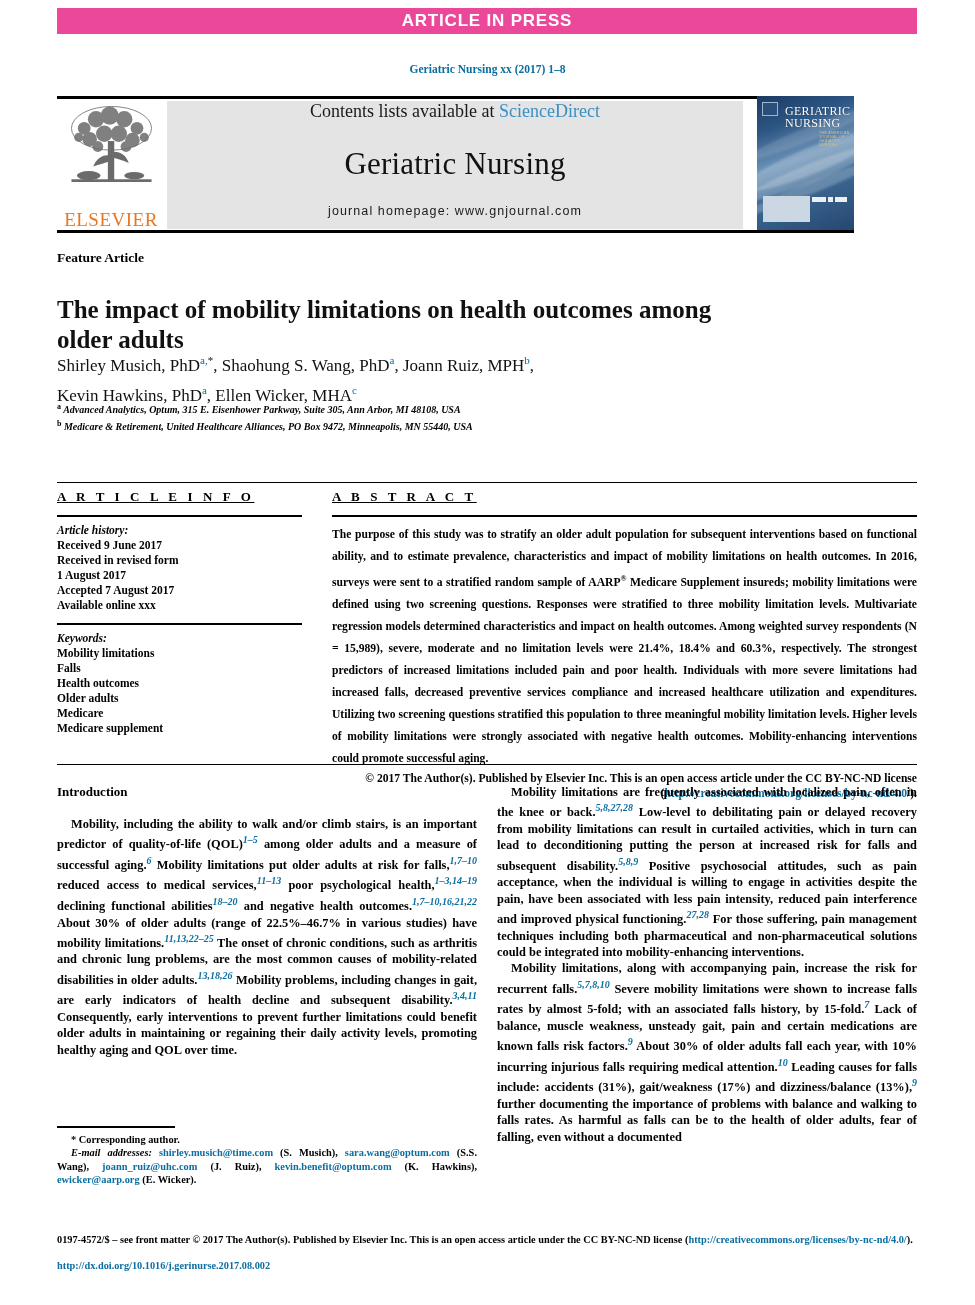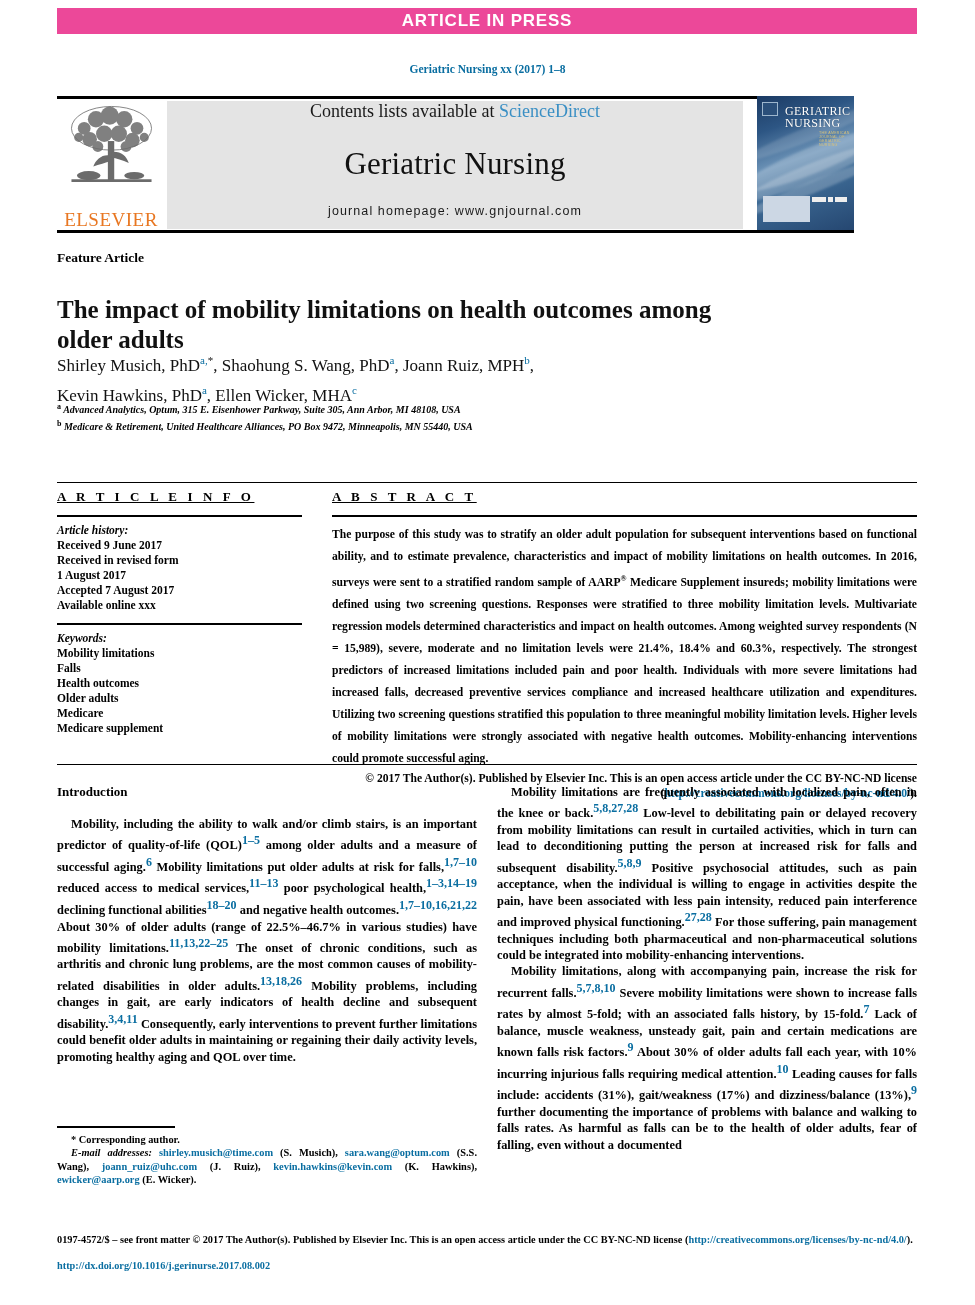--- a/index.html
+++ b/index.html
@@ -354,21 +354,22 @@
     font-weight: bold;
     font-size: 12.4px;
     line-height: 16.4px;
     text-align: justify;
     text-justify: inter-word;
     text-indent: 14px;
   }
   p.body-par + p.body-par { margin-top: 0px; }
   p.body-par sup {
     color: #0a6ea1;
-    font-size: 12px;
+    font-size: 10px;
+    font-style: italic;
   }
 
   
   .footnote-rule {
     position: absolute;
     left: 57px;
     top: 1126px;
     width: 118px;
     height: 2px;
     background: #000;
@@ -535,19 +536,19 @@
 <div class="col-right">
   <div id="right-paras">
       <p class="body-par">Mobility limitations are frequently associated with localized pain, often in the knee or back.<sup>5,8,27,28</sup> Low-level to debilitating pain or delayed recovery from mobility limitations can result in curtailed activities, which in turn can lead to deconditioning putting the person at increased risk for falls and subsequent disability.<sup>5,8,9</sup> Positive psychosocial attitudes, such as pain acceptance, when the individual is willing to engage in activities despite the pain, have been associated with less pain intensity, reduced pain interference and improved physical functioning.<sup>27,28</sup> For those suffering, pain management techniques including both pharmaceutical and non-pharmaceutical solutions could be integrated into mobility-enhancing interventions.</p>
       <p class="body-par">Mobility limitations, along with accompanying pain, increase the risk for recurrent falls.<sup>5,7,8,10</sup> Severe mobility limitations were shown to increase falls rates by almost 5-fold; with an associated falls history, by 15-fold.<sup>7</sup> Lack of balance, muscle weakness, unsteady gait, pain and certain medications are known falls risk factors.<sup>9</sup> About 30% of older adults fall each year, with 10% incurring injurious falls requiring medical attention.<sup>10</sup> Leading causes for falls include: accidents (31%), gait/weakness (17%) and dizziness/balance (13%),<sup>9</sup> further documenting the importance of problems with balance and walking to falls rates. As harmful as falls can be to the health of older adults, fear of falling, even without a documented</p>
     </div>
 </div>
 
 <div class="footnote-rule"></div>
 <div class="footnote">
   <div style="text-indent:14px">* Corresponding author.</div>
-  <div id="email-note" style="text-indent:14px"><span class="ital">E-mail addresses:</span> <a href="#">shirley.musich@time.com</a> (S. Musich), <a href="#">sara.wang@optum.com</a> (S.S. Wang), <a href="#">joann_ruiz@uhc.com</a> (J. Ruiz), <a href="#">kevin.hawkins@kevin.com</a> (K. Hawkins), <a href="#">ewicker@aarp.org</a> (E. Wicker).</div>
+  <div id="email-note" style="text-indent:14px"><span class="ital">E-mail addresses:</span> <a href="#">shirley.musich@time.com</a> (S. Musich), <a href="#">sara.wang@optum.com</a> (S.S. Wang), <a href="#">joann_ruiz@uhc.com</a> (J. Ruiz), <a href="#">kevin.benefit@optum.com</a> (K. Hawkins), <a href="#">ewicker@aarp.org</a> (E. Wicker).</div>
 </div>
 
 <div class="bottom-matter">0197-4572/$ – see front matter © 2017 The Author(s). Published by Elsevier Inc. This is an open access article under the CC BY-NC-ND license (<a href="#">http://creativecommons.org/licenses/by-nc-nd/4.0/</a>).</div>
 <div class="doi-line">
   <a href="#" style="color:inherit;text-decoration:none">http://dx.doi.org/10.1016/j.gerinurse.2017.08.002</a>
 </div>
 
 </body></html>

